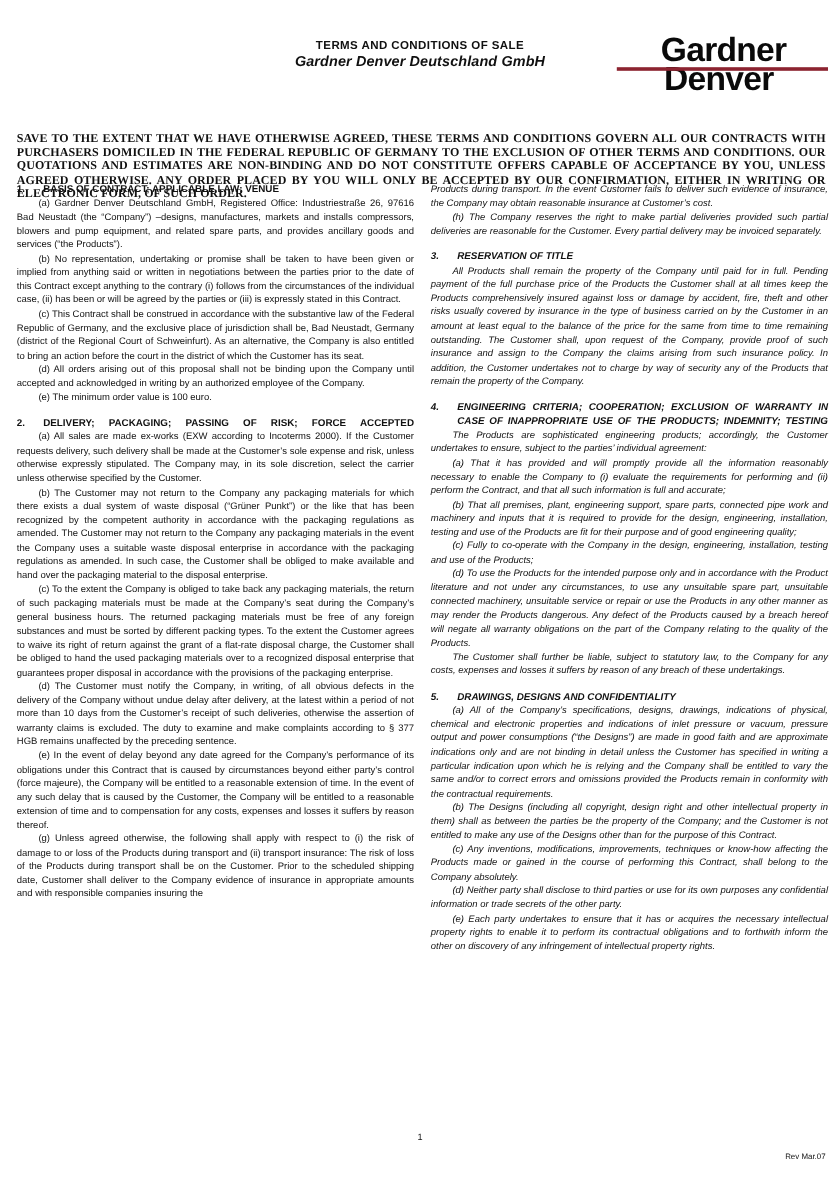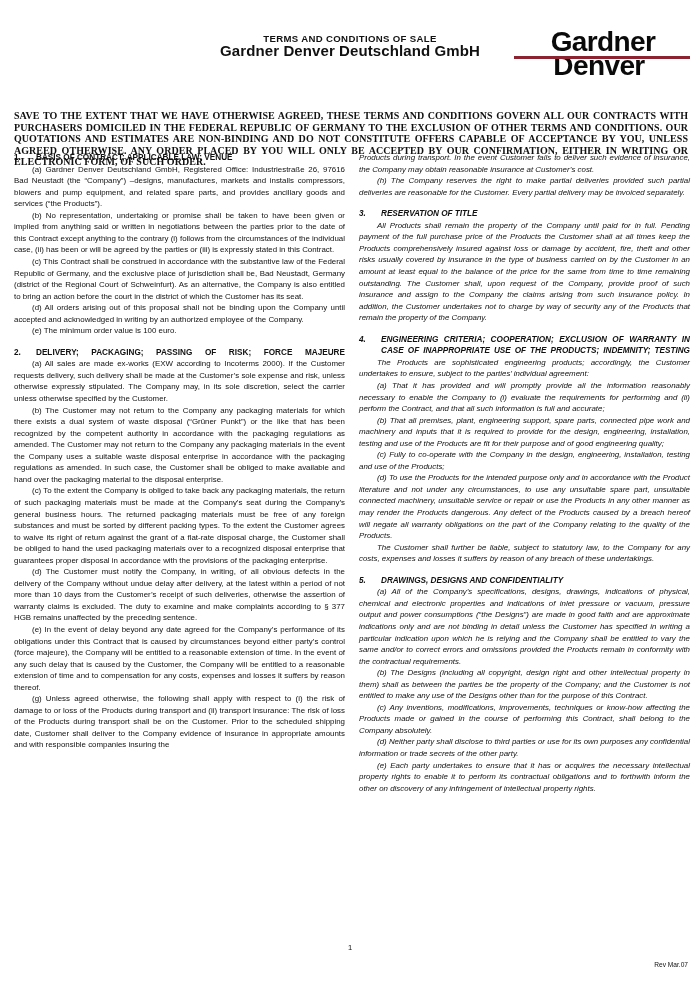--- a/index.html
+++ b/index.html
@@ -36,22 +36,23 @@
     top: 33px;
     text-align: center;
   }
   .doc-title {
     font-size: 9.6px;
     font-weight: bold;
     letter-spacing: 0.35px;
     line-height: 12px;
   }
   .doc-subtitle {
-    font-size: 15px;
-    font-weight: bold;
+    font-size: 12px;
+    font-weight: bold;
+    font-style: italic;
     line-height: 12px;
     letter-spacing: 0.1px;
   }
 
   
   .logo {
     position: absolute;
     right: 6px;
     top: 28px;
     width: 188px;
@@ -197,21 +198,21 @@
         <span class="ttl">BASIS OF CONTRACT; APPLICABLE LAW; VENUE</span>
       </div>
       <p class="para">(a)   Gardner Denver Deutschland GmbH, Registered Office: Industriestraße 26, 97616 Bad Neustadt (the “Company”) –designs, manufactures, markets and installs compressors, blowers and pump equipment, and related spare parts, and provides ancillary goods and services (“the Products”).</p>
       <p class="para">(b)   No representation, undertaking or promise shall be taken to have been given or implied from anything said or written in negotiations between the parties prior to the date of this Contract except anything to the contrary (i) follows from the circumstances of the individual case, (ii) has been or will be agreed by the parties or (iii) is expressly stated in this Contract.</p>
       <p class="para">(c)   This Contract shall be construed in accordance with the substantive law of the Federal Republic of Germany, and the exclusive place of jurisdiction shall be, Bad Neustadt, Germany (district of the Regional Court of Schweinfurt).  As an alternative, the Company is also entitled to bring an action before the court in the district of which the Customer has its seat.</p>
       <p class="para">(d)   All orders arising out of this proposal shall not be binding upon the Company until accepted and acknowledged in writing by an authorized employee of the Company.</p>
       <p class="para">(e)   The minimum order value is 100 euro.</p>
 
       <div class="sec-head stretch">
         <span class="num">2.</span>
-        <span class="ttl">DELIVERY; PACKAGING; PASSING OF RISK; FORCE MAJEURE</span>
+        <span class="ttl">DELIVERY; PACKAGING; PASSING OF RISK; FORCE ACCEPTED</span>
       </div>
       <p class="para">(a)   All sales are made ex-works (EXW according to Incoterms 2000). If the Customer requests delivery, such delivery shall be made at the Customer’s sole expense and risk, unless otherwise expressly stipulated.  The Company may, in its sole discretion, select the carrier unless otherwise specified by the Customer.</p>
       <p class="para">(b)   The Customer may not return to the Company any packaging materials for which there exists a dual system of waste disposal (“Grüner Punkt”) or the like that has been recognized by the competent authority in accordance with the packaging regulations as amended.   The Customer may not return to the Company any packaging materials in the event the Company uses a suitable waste disposal enterprise in accordance with the packaging regulations as amended.  In such case, the Customer shall be obliged to make available and hand over the packaging material to the disposal enterprise.</p>
       <p class="para">(c)   To the extent the Company is obliged to take back any packaging materials, the return of such packaging materials must be made at the Company’s seat during the Company’s general business hours.  The returned packaging materials must be free of any foreign substances and must be sorted by different packing types.  To the extent the Customer agrees to waive its right of return against the grant of a flat-rate disposal charge, the Customer shall be obliged to hand the used packaging materials over to a recognized disposal enterprise that guarantees proper disposal in accordance with the provisions of the packaging enterprise.</p>
       <p class="para">(d)   The Customer must notify the Company, in writing, of all obvious defects in the delivery of the Company without undue delay after delivery, at the latest within a period of not more than 10 days from the Customer’s receipt of such deliveries, otherwise the assertion of warranty claims is excluded.  The duty to examine and make complaints according to § 377 HGB remains unaffected by the preceding sentence.</p>
       <p class="para">(e)   In the event of delay beyond any date agreed for the Company’s performance of its obligations under this Contract that is caused by circumstances beyond either party’s control (force majeure), the Company will be entitled to a reasonable extension of time. In the event of any such delay that is caused by the Customer, the Company will be entitled to a reasonable extension of time and to compensation for any costs, expenses and losses it suffers by reason thereof.</p>
       <p class="para">(g)   Unless agreed otherwise, the following shall apply with respect to (i) the risk of damage to or loss of the Products during transport and (ii) transport insurance: The risk of loss of the Products during transport shall be on the Customer.   Prior to the scheduled shipping date, Customer shall deliver to the Company evidence of insurance in appropriate amounts and with responsible companies insuring the</p>
     </div>
 
     <div class="col right">

